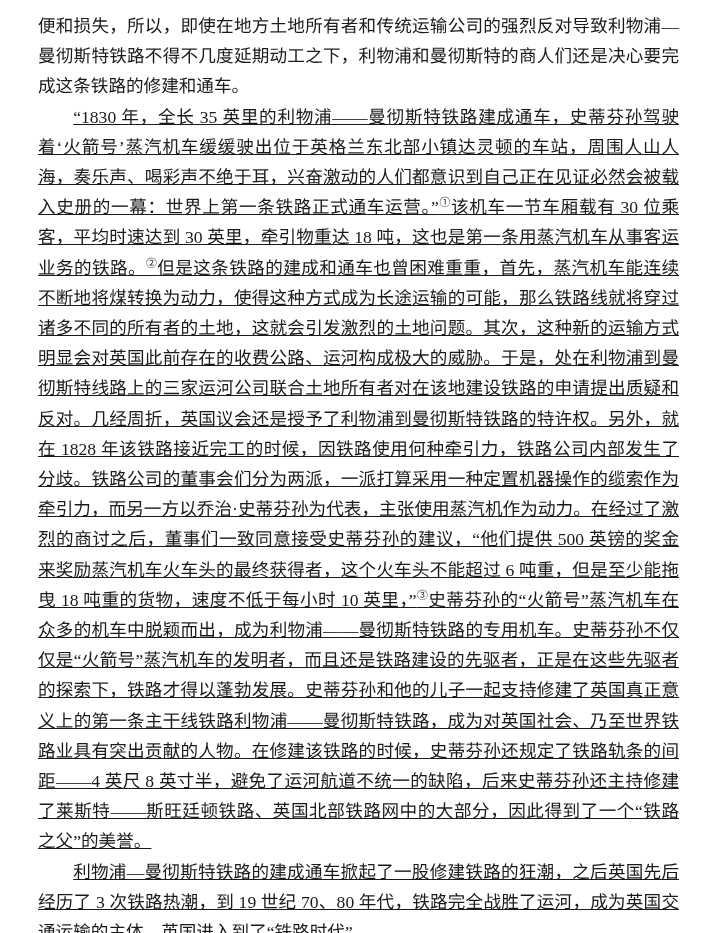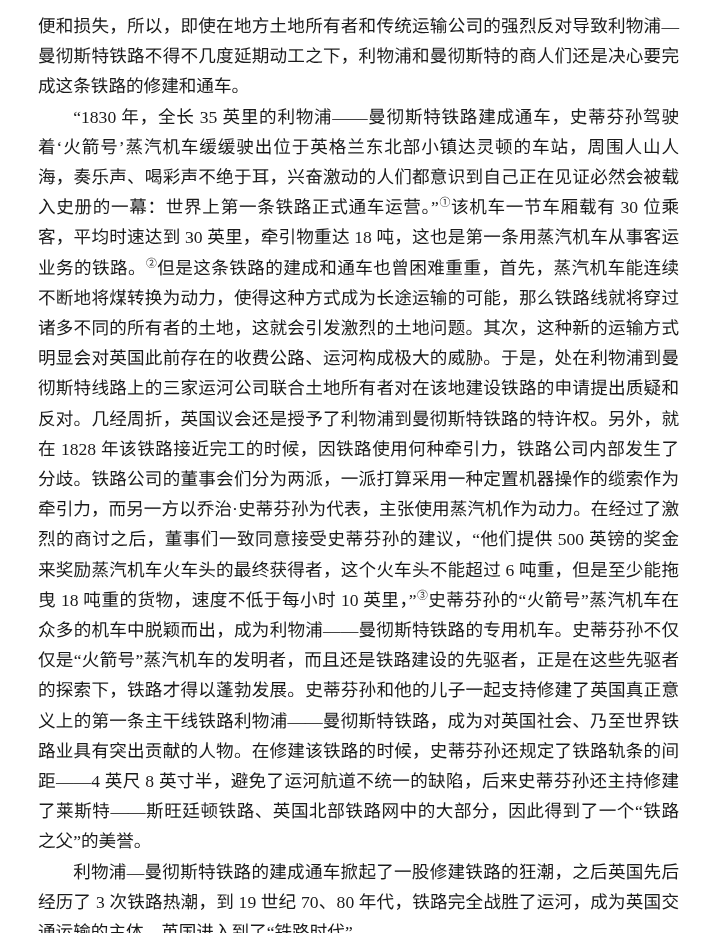--- a/index.html
+++ b/index.html
@@ -25,20 +25,21 @@
     text-align: justify;
     text-justify: inter-ideograph;
   }
   .para {
     margin: 0;
     padding: 0;
     text-indent: 0;
   }
   .para.indent {
     text-indent: 2em;
+    text-decoration: underline;
   }
   .text-run {
     
   }
   .footnote-ref {
     font-size: 0.62em;
     vertical-align: super;
     line-height: 0;
   }
 </style>

